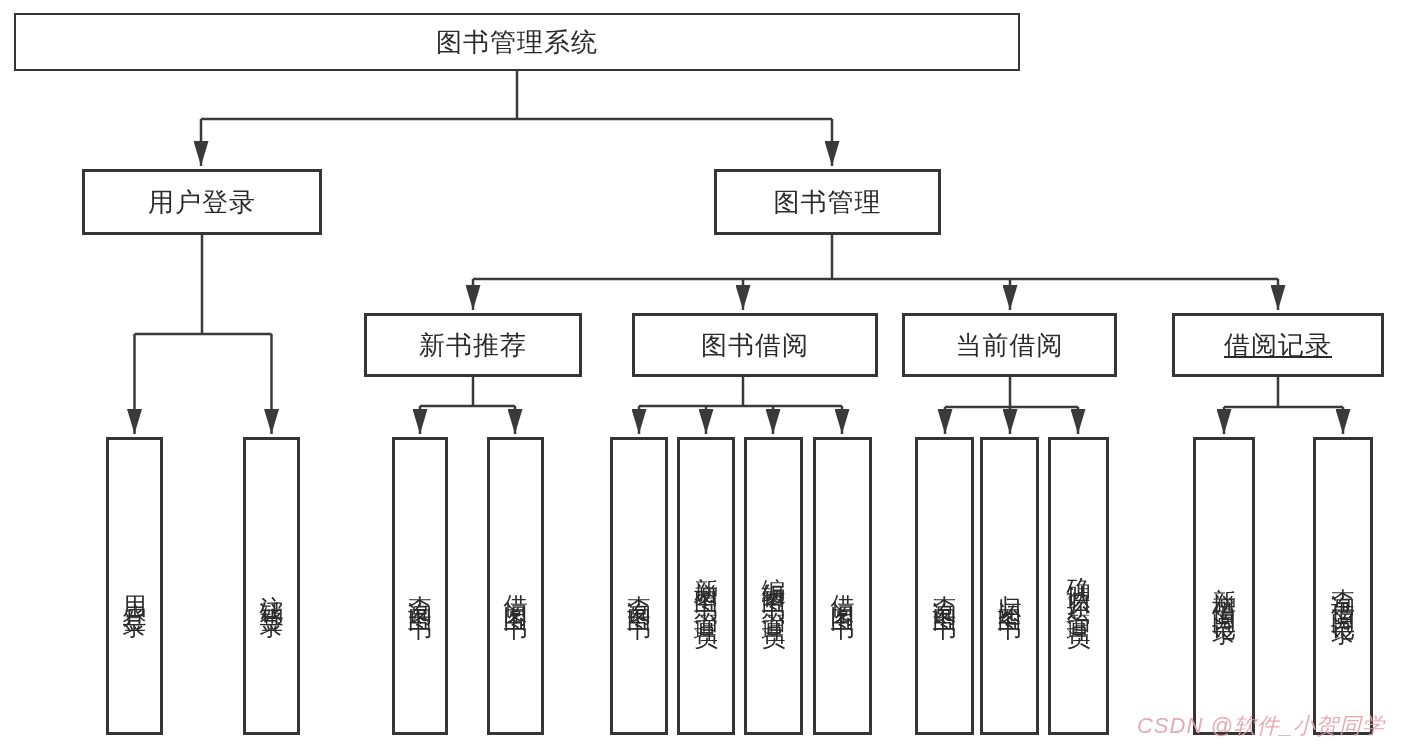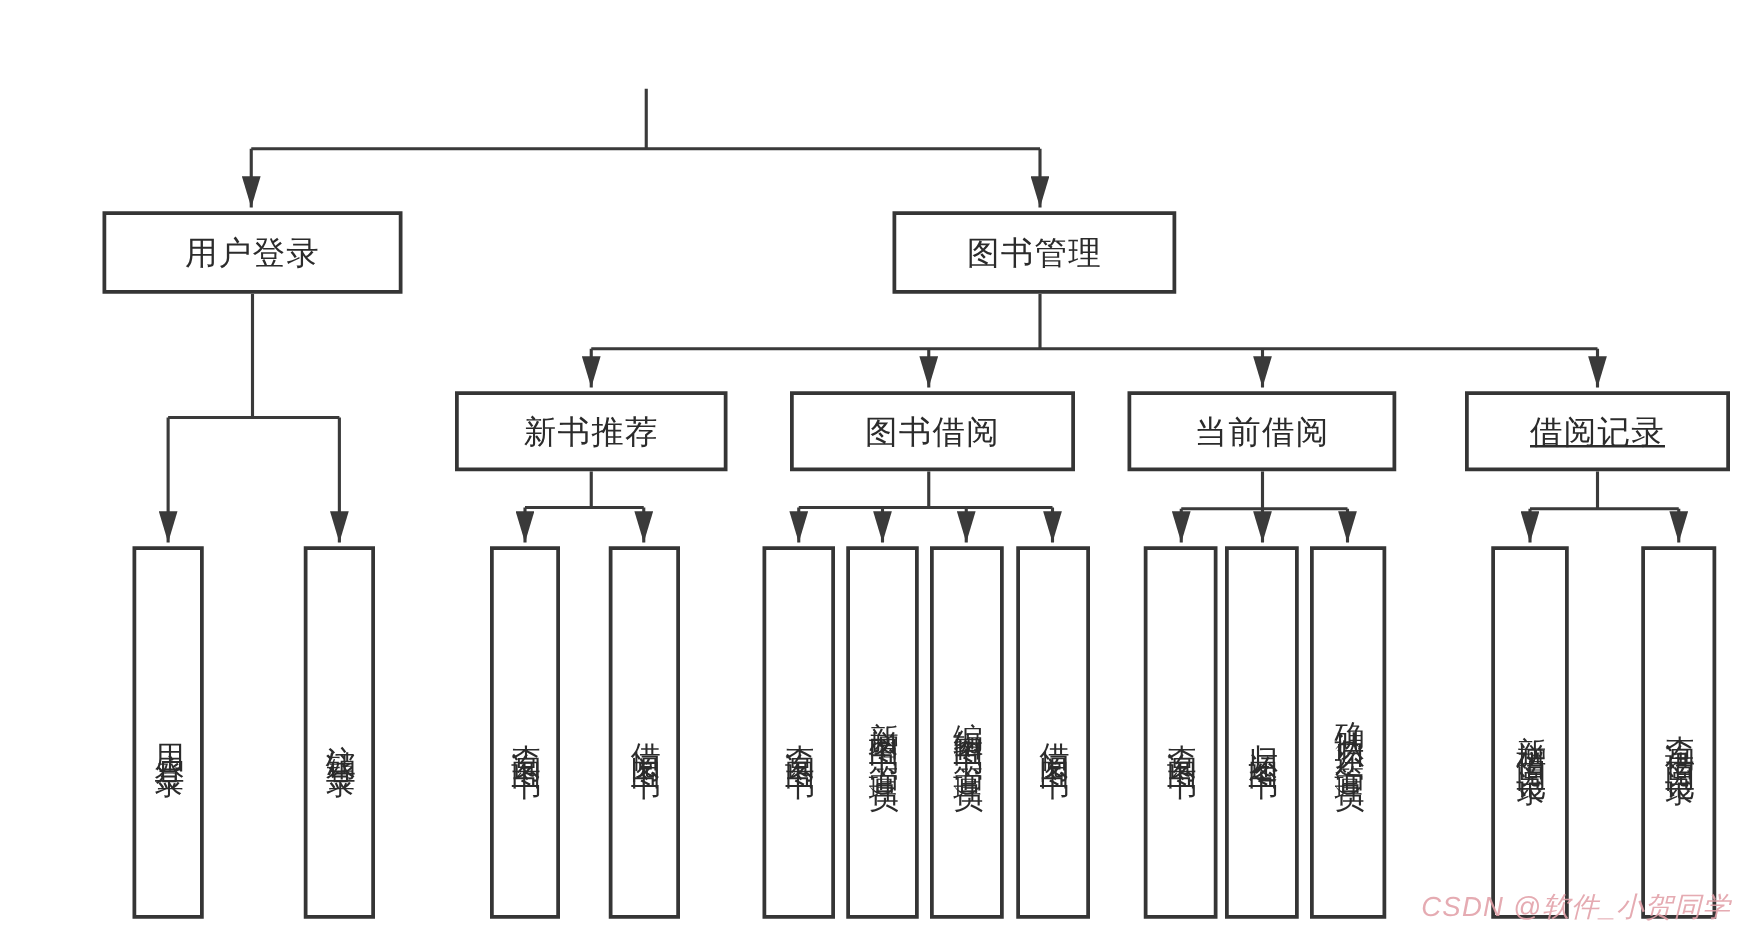--- a/index.html
+++ b/index.html
@@ -79,26 +79,27 @@
     <path d="M1010 377 V407 M945 407 H1078"></path>
     <path d="M945 407 V434" marker-end="url(#arw)"></path>
     <path d="M1010 407 V434" marker-end="url(#arw)"></path>
     <path d="M1078 407 V434" marker-end="url(#arw)"></path>
 
     <path d="M1278 377 V407 M1224 407 H1343"></path>
     <path d="M1224 407 V434" marker-end="url(#arw)"></path>
     <path d="M1343 407 V434" marker-end="url(#arw)"></path>
   </svg>
 
+  <div class="box h root" style="left:14px;top:13px;width:1006px;height:58px;">图书管理系统</div>
 
   <div class="box h" style="left:82px;top:169px;width:240px;height:66px;">用户登录</div>
   <div class="box h" style="left:714px;top:169px;width:227px;height:66px;">图书管理</div>
 
   <div class="box h" style="left:364px;top:313px;width:218px;height:64px;">新书推荐</div>
-  <div class="box h" style="left:632px;top:313px;width:228px;height:64px;">图书借阅</div>
+  <div class="box h" style="left:632px;top:313px;width:246px;height:64px;">图书借阅</div>
   <div class="box h" style="left:902px;top:313px;width:215px;height:64px;text-align:right;">当前借阅</div>
   <div class="box h" style="left:1172px;top:313px;width:212px;height:64px;text-decoration:underline;">借阅记录</div>
 
   <div class="box v" style="left:106px;top:437px;width:57px;height:298px;">用户登录</div>
   <div class="box v" style="left:243px;top:437px;width:57px;height:298px;">注销登录</div>
 
   <div class="box v" style="left:392px;top:437px;width:56px;height:298px;">查询图书</div>
   <div class="box v" style="left:487px;top:437px;width:57px;height:298px;">借阅图书</div>
 
   <div class="box v" style="left:610px;top:437px;width:58px;height:298px;">查询图书</div>

